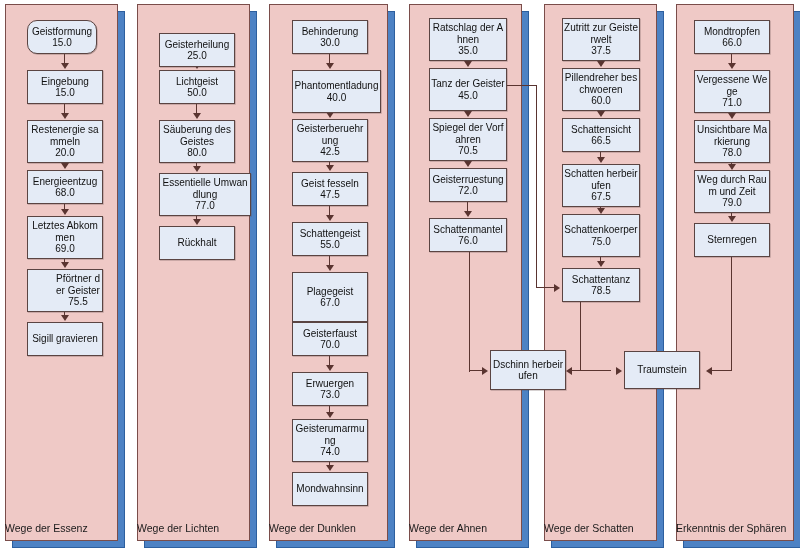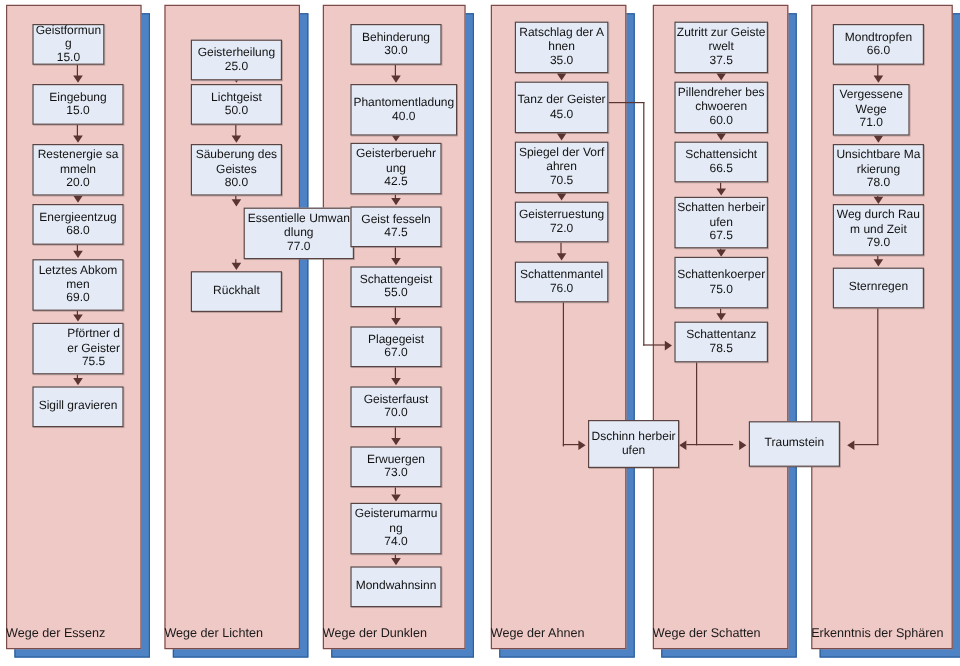--- a/index.html
+++ b/index.html
@@ -96,21 +96,21 @@
 </style>
 </head>
 <body>
 
 <div id="tree">
 
   <div class="column-wrap" style="left:5px;top:4px;">
     <div class="column-shadow" style="left:7px;top:7px;width:113px;height:537px;"></div>
     <div class="column-panel" style="width:113px;height:537px;"></div>
 
-    <div class="node" style="left:22px;top:16px;width:60px;height:34px;">
+    <div class="node" style="left:22px;top:16px;width:70px;height:34px;border-radius:10px;">
       <span class="nm">Geistformung</span>
       <span class="cost">15.0</span>
     </div>
     <div class="edge edge-v" style="left:59px;top:50px;height:10px;"></div>
     <div class="arrow arrow-down" style="left:56px;top:59px;"></div>
 
     <div class="node" style="left:22px;top:66px;width:76px;height:34px;">
       <span class="nm">Eingebung</span>
       <span class="cost">15.0</span>
     </div>
@@ -171,21 +171,21 @@
     <div class="edge edge-v" style="left:59px;top:100px;height:10px;"></div>
     <div class="arrow arrow-down" style="left:56px;top:109px;"></div>
 
     <div class="node" style="left:22px;top:116px;width:76px;height:43px;">
       <span class="nm">Säuberung des Geistes</span>
       <span class="cost">80.0</span>
     </div>
     <div class="edge edge-v" style="left:59px;top:159px;height:5px;"></div>
     <div class="arrow arrow-down" style="left:56px;top:162px;"></div>
 
-    <div class="node" style="left:22px;top:169px;width:92px;height:43px;margin-left:44px;">
+    <div class="node" style="left:22px;top:169px;width:92px;height:43px;">
       <span class="nm">Essentielle Umwandlung</span>
       <span class="cost">77.0</span>
     </div>
     <div class="edge edge-v" style="left:59px;top:212px;height:4px;"></div>
     <div class="arrow arrow-down" style="left:56px;top:215px;"></div>
 
     <div class="node" style="left:22px;top:222px;width:76px;height:34px;">
       <span class="nm">Rückhalt</span>
       <span class="cost"></span>
     </div>
@@ -225,21 +225,21 @@
     <div class="edge edge-v" style="left:60px;top:202px;height:10px;"></div>
     <div class="arrow arrow-down" style="left:57px;top:211px;"></div>
 
     <div class="node" style="left:23px;top:218px;width:76px;height:34px;">
       <span class="nm">Schattengeist</span>
       <span class="cost">55.0</span>
     </div>
     <div class="edge edge-v" style="left:60px;top:252px;height:10px;"></div>
     <div class="arrow arrow-down" style="left:57px;top:261px;"></div>
 
-    <div class="node" style="left:23px;top:268px;width:76px;height:34px;">
+    <div class="node" style="left:23px;top:268px;width:76px;height:50px;">
       <span class="nm">Plagegeist</span>
       <span class="cost">67.0</span>
     </div>
     <div class="edge edge-v" style="left:60px;top:302px;height:10px;"></div>
     <div class="arrow arrow-down" style="left:57px;top:311px;"></div>
 
     <div class="node" style="left:23px;top:318px;width:76px;height:34px;">
       <span class="nm">Geisterfaust</span>
       <span class="cost">70.0</span>
     </div>
@@ -359,21 +359,21 @@
     <div class="column-shadow" style="left:7px;top:7px;width:118px;height:537px;"></div>
     <div class="column-panel" style="width:118px;height:537px;"></div>
 
     <div class="node" style="left:18px;top:16px;width:76px;height:34px;">
       <span class="nm">Mondtropfen</span>
       <span class="cost">66.0</span>
     </div>
     <div class="edge edge-v" style="left:55px;top:50px;height:10px;"></div>
     <div class="arrow arrow-down" style="left:52px;top:59px;"></div>
 
-    <div class="node" style="left:18px;top:66px;width:64px;height:43px;">
+    <div class="node" style="left:18px;top:66px;width:76px;height:43px;">
       <span class="nm">Vergessene Wege</span>
       <span class="cost">71.0</span>
     </div>
     <div class="edge edge-v" style="left:55px;top:109px;height:4px;"></div>
     <div class="arrow arrow-down" style="left:52px;top:109px;"></div>
 
     <div class="node" style="left:18px;top:116px;width:76px;height:43px;">
       <span class="nm">Unsichtbare Markierung</span>
       <span class="cost">78.0</span>
     </div>

